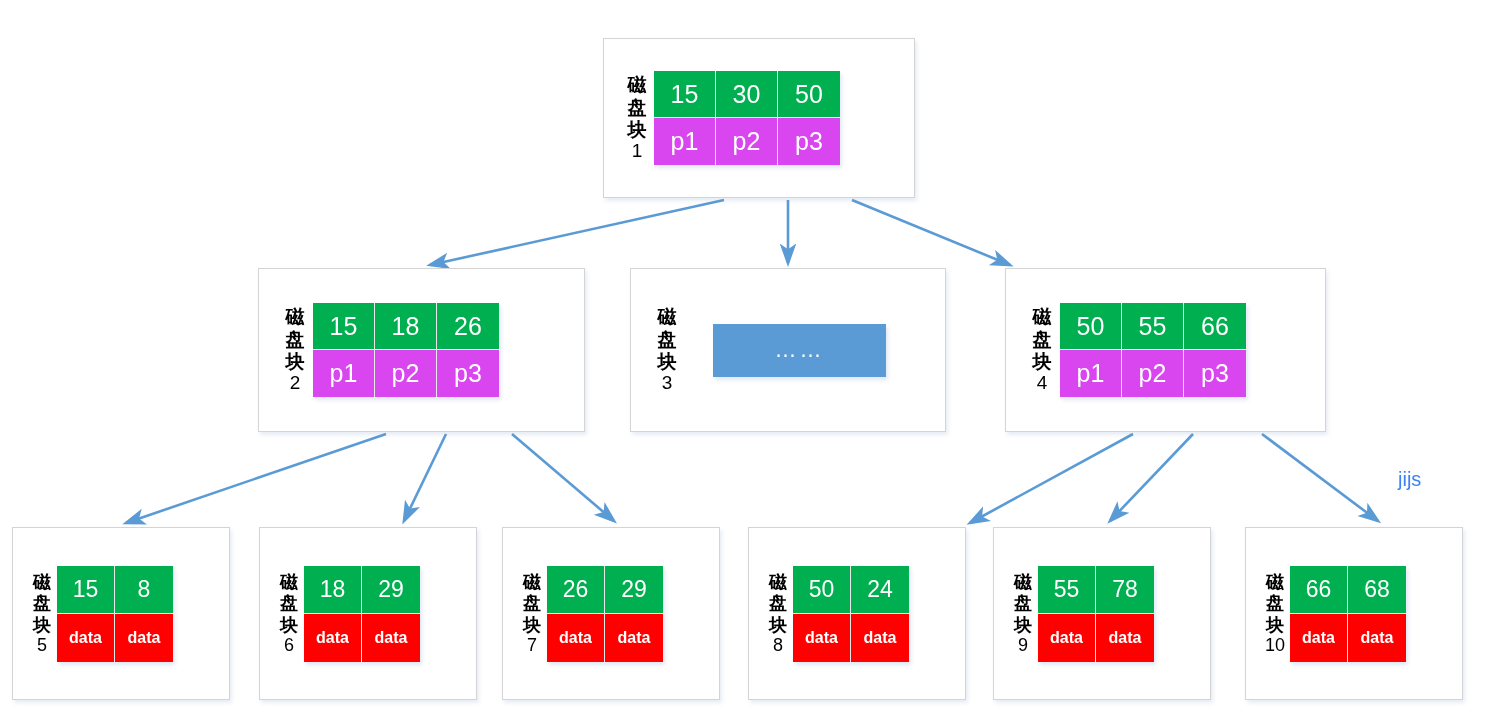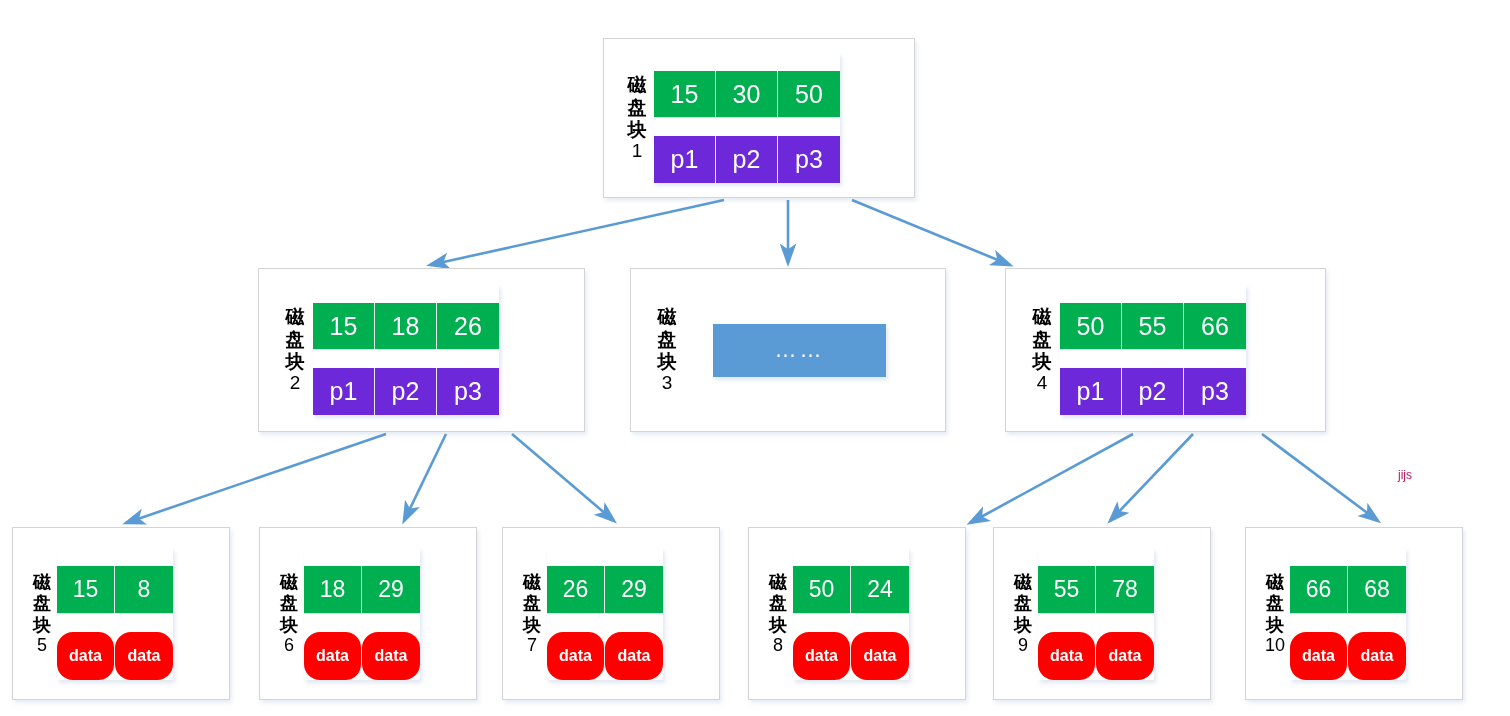--- a/index.html
+++ b/index.html
@@ -61,26 +61,25 @@
     flex-direction: row;
   }
   .cell {
     box-sizing: border-box;
     display: flex;
     align-items: center;
     justify-content: center;
     color: #ffffff;
     border-right: 1px solid #e8e8e8;
     border-bottom: 1px solid #e8e8e8;
-    margin-top: 18px;
   }
   .cell:last-child { border-right: none; }
   .cell-row:last-child .cell { border-bottom: none; }
   .cell.key   { background: #00AF50; }
-  .cell.ptr   { background: #6d28d9; }
+  .cell.ptr   { background: #d946ef; }
   .cell.data  { background: #FF0000; }
 
   
   #node-1 { left: 603px; top: 38px; width: 312px; height: 160px; padding-left: 16px; }
   #node-1 .node-label { font-size: 19px; width: 34px; }
   #node-1 .cell { width: 62px; height: 47px; font-size: 25px; }
 
   
   .mid { top: 268px; height: 164px; }
   #node-2 { left: 258px;  width: 327px; padding-left: 18px; }
@@ -101,35 +100,35 @@
     letter-spacing: 3px;
     font-size: 22px;
     box-shadow: 2px 3px 4px rgba(120,150,190,0.22);
   }
 
   
   .leaf { top: 527px; height: 173px; width: 218px; padding-left: 14px; }
   .leaf .node-label { font-size: 18px; width: 30px; }
   .leaf .cell { width: 58px; height: 48px; }
   .leaf .cell.key  { font-size: 23px; }
-  .leaf .cell.data { font-size: 16px; font-weight: 700; border-radius: 16px; }
+  .leaf .cell.data { font-size: 16px; font-weight: 700; }
 
   #node-5  { left: 12px;   }
   #node-6  { left: 259px;  }
   #node-7  { left: 502px;  }
   #node-8  { left: 748px;  }
   #node-9  { left: 993px;  }
   #node-10 { left: 1245px; }
 
   .watermark {
     position: absolute;
     left: 1398px;
     top: 468px;
-    font-size: 12px;
-    color: #be185d;
+    font-size: 20px;
+    color: #3b82f6;
     z-index: 3;
   }
 </style>
 </head>
 <body>
 
 <div id="canvas">
 
   <svg class="arrow-layer" viewBox="0 0 1510 716">
     <defs>

